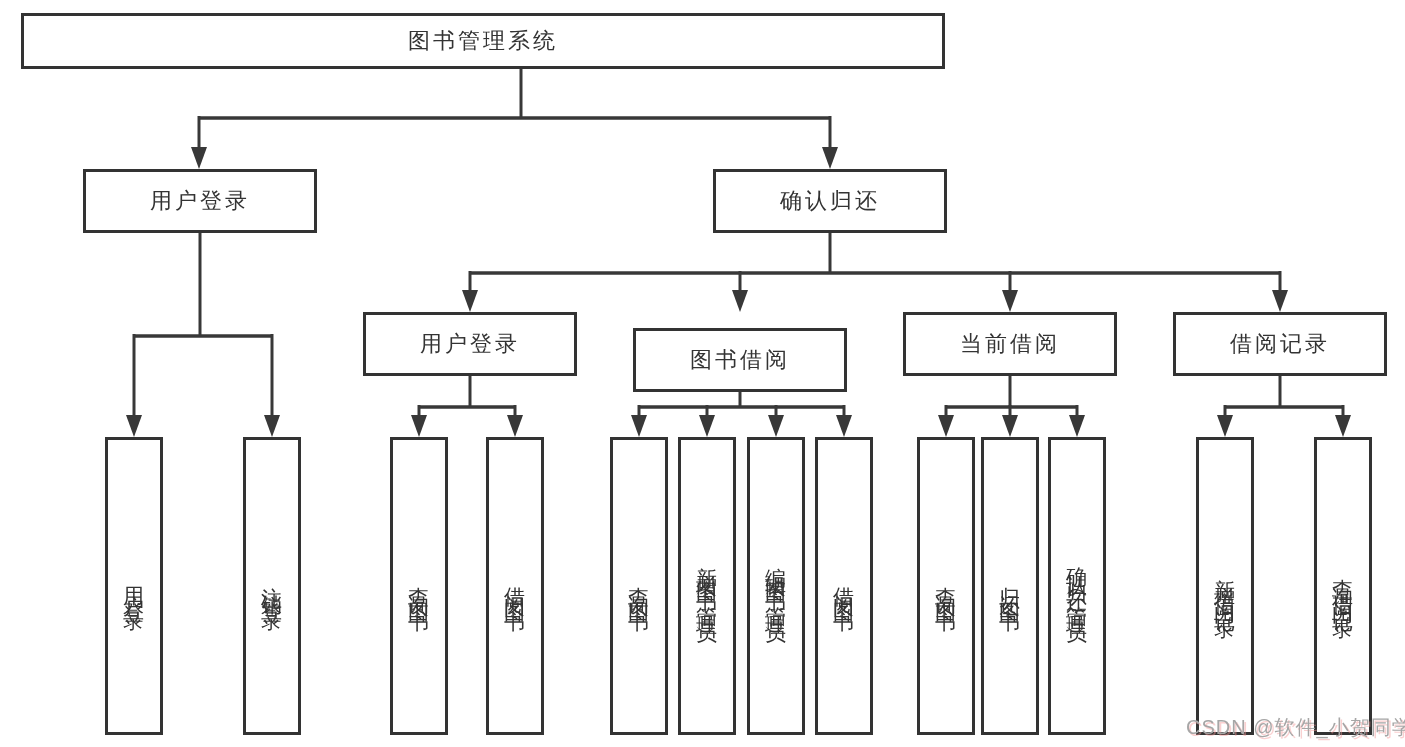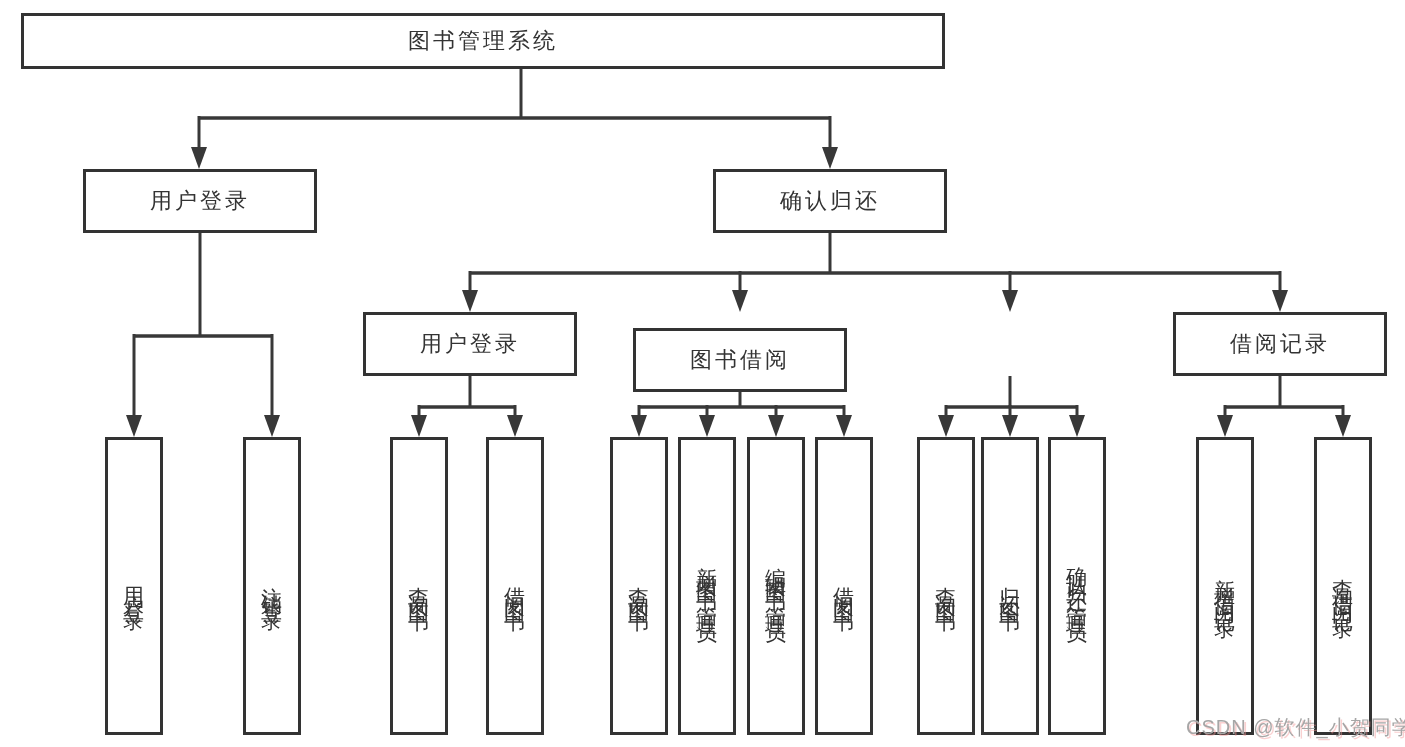--- a/index.html
+++ b/index.html
@@ -122,20 +122,21 @@
     </g>
   </svg>
 
   <div class="node" style="left:21px; top:13px; width:924px; height:56px;">图书管理系统</div>
 
   <div class="node" style="left:83px; top:169px; width:234px; height:64px;">用户登录</div>
   <div class="node" style="left:713px; top:169px; width:234px; height:64px;">确认归还</div>
 
   <div class="node" style="left:363px; top:312px; width:214px; height:64px;">用户登录</div>
   <div class="node" style="left:633px; top:312px; width:214px; height:64px;margin-top:16px;">图书借阅</div>
+  <div class="node" style="left:903px; top:312px; width:214px; height:64px;">当前借阅</div>
   <div class="node" style="left:1173px; top:312px; width:214px; height:64px;">借阅记录</div>
 
   <div class="node node-leaf" style="left:105px; top:437px; width:58px; height:298px;">用户登录</div>
   <div class="node node-leaf" style="left:243px; top:437px; width:58px; height:298px;">注销登录</div>
 
   <div class="node node-leaf" style="left:390px; top:437px; width:58px; height:298px;">查询图书</div>
   <div class="node node-leaf" style="left:486px; top:437px; width:58px; height:298px;">借阅图书</div>
 
   <div class="node node-leaf" style="left:610px; top:437px; width:58px; height:298px;">查询图书</div>
   <div class="node node-leaf" style="left:678px; top:437px; width:58px; height:298px;">新增图书（管理员）</div>

